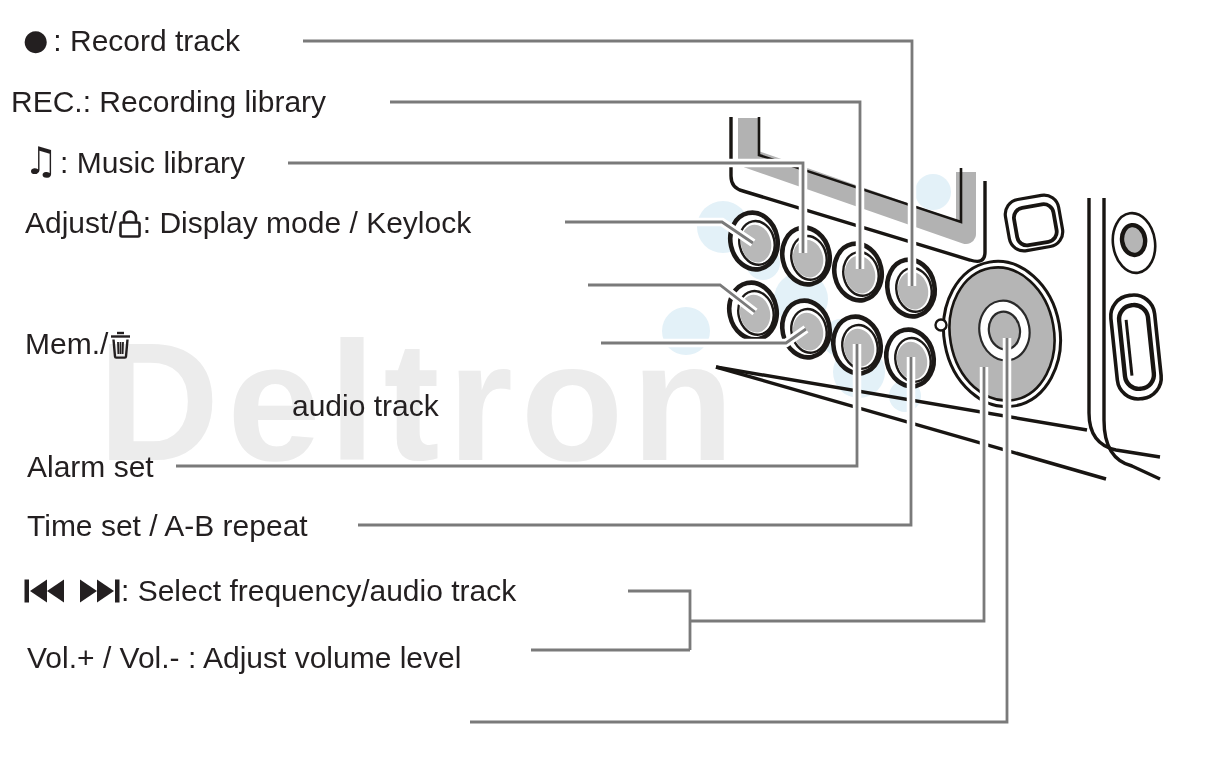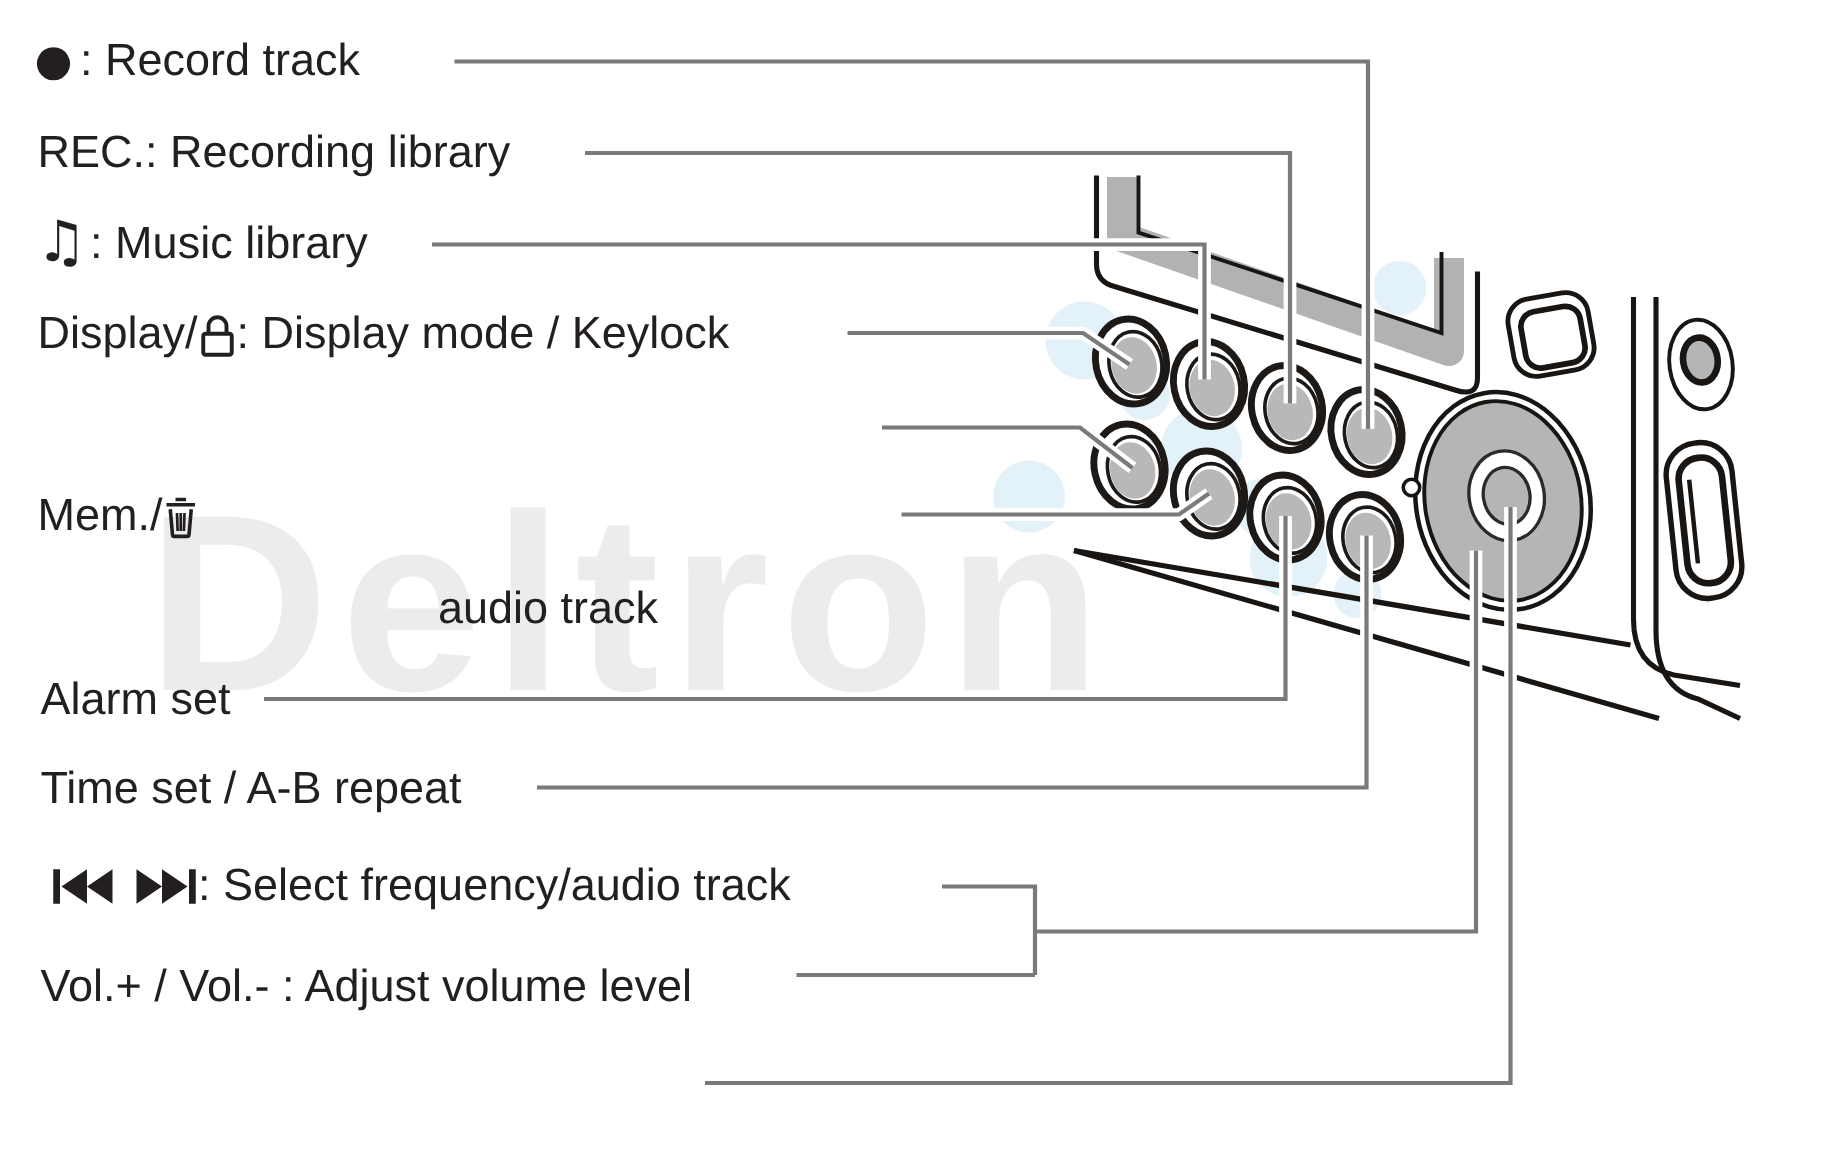--- a/index.html
+++ b/index.html
@@ -150,31 +150,31 @@
     <polyline points="690,621 984,621 984,367"></polyline>
     <polyline points="470,722 1007,722 1007,338"></polyline>
   </g>
 </svg>
 
 <div class="lbl" style="left:23px;top:23px;">
   <span class="glyph glyph-dot">●</span>
   <span class="t">: Record track</span>
 </div>
 
-<div class="lbl" style="left:25px;top:84px;">
+<div class="lbl" style="left:11px;top:84px;">
   <span class="t">REC.: Recording library</span>
 </div>
 
 <div class="lbl" style="left:24px;top:145px;">
   <span class="glyph glyph-note">♫</span>
   <span class="t">: Music library</span>
 </div>
 
 <div class="lbl" style="left:25px;top:205px;">
-  <span class="t">Display/</span>
+  <span class="t">Adjust/</span>
   <svg class="icn" width="26" height="31" viewBox="0 0 26 31">
     <path d="M7,15 V9.5 A6,6 0 0 1 19,9.5 V15" fill="none" stroke="#231f20" stroke-width="2.6"></path>
     <rect x="3.5" y="14.5" width="19" height="14" rx="1.5" fill="none" stroke="#231f20" stroke-width="2.6"></rect>
   </svg>
   <span class="t">: Display mode / Keylock</span>
 </div>
 
 
 <div class="lbl" style="left:25px;top:326px;">
   <span class="t">Mem./</span>
@@ -193,21 +193,21 @@
 </div>
 
 <div class="lbl" style="left:27px;top:449px;">
   <span class="t">Alarm set</span>
 </div>
 
 <div class="lbl" style="left:27px;top:508px;">
   <span class="t">Time set / A-B repeat</span>
 </div>
 
-<div class="lbl" style="left:34px;top:573px;">
+<div class="lbl" style="left:23px;top:573px;">
   <svg class="icn" width="44" height="26" viewBox="0 0 44 26" style="margin-right:10px;">
     <g fill="#231f20">
       <rect x="1.5" y="1.5" width="4.5" height="23"></rect>
       <polygon points="24,1.5 7,13 24,24.5"></polygon>
       <polygon points="41,1.5 24,13 41,24.5"></polygon>
     </g>
   </svg>
   <svg class="icn" width="44" height="26" viewBox="0 0 44 26">
     <g fill="#231f20">
       <polygon points="3,1.5 20,13 3,24.5"></polygon>

